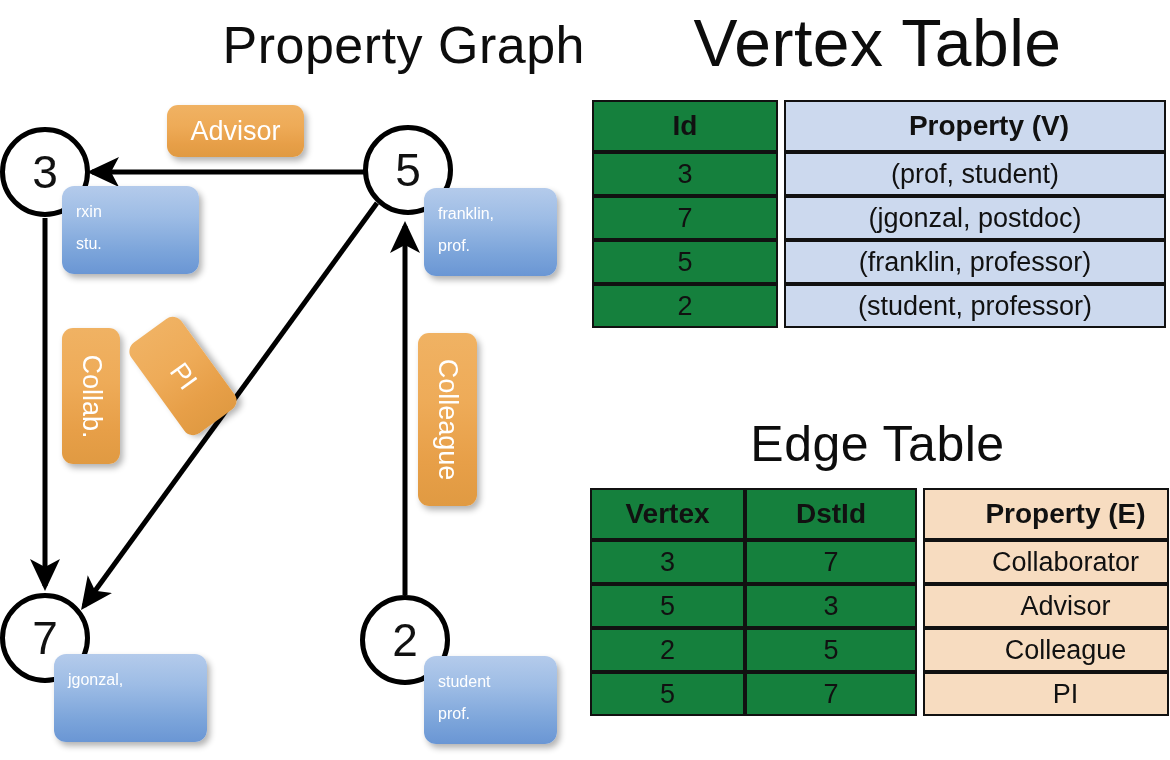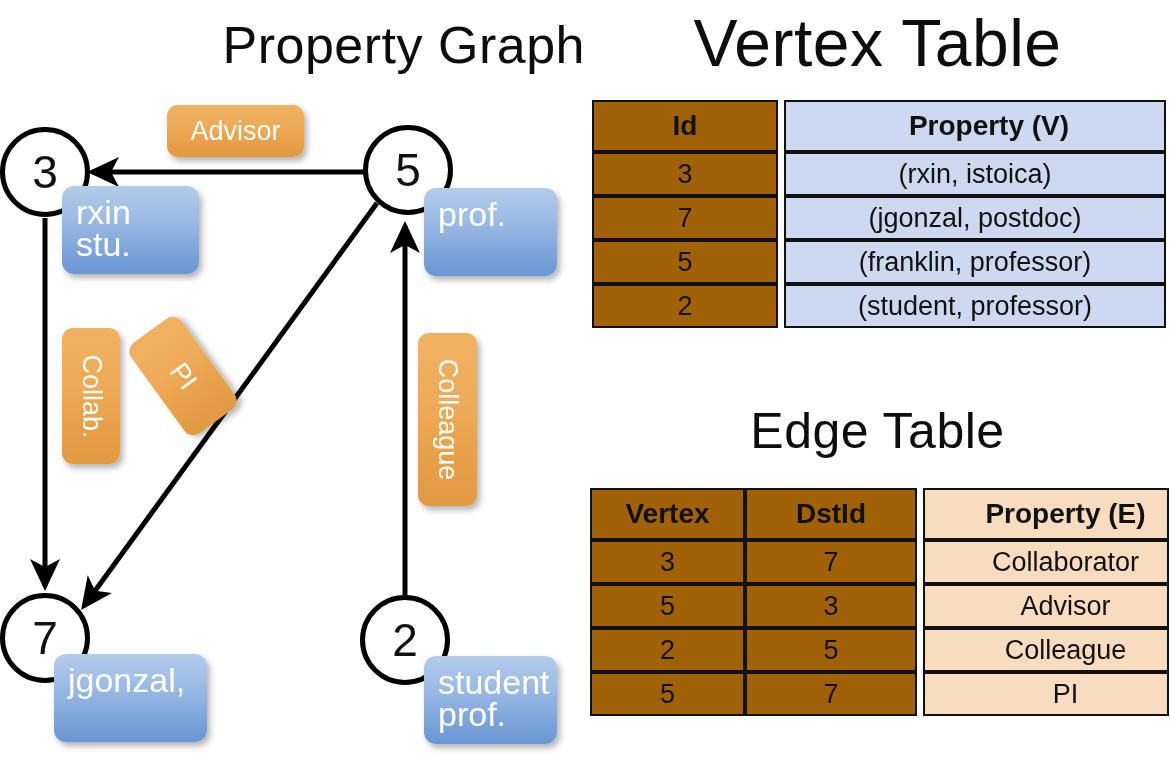--- a/index.html
+++ b/index.html
@@ -31,21 +31,21 @@
     font-size: 52px;
     line-height: 62px;
   }
   #title-vertex-table {
     left: 585px; top: 12px; width: 585px;
     text-align: center;
     font-size: 66px;
     line-height: 62px;
   }
   #title-edge-table {
-    left: 585px; top: 400px; width: 585px;
+    left: 585px; top: 413px; width: 585px;
     text-align: center;
     font-size: 50px;
     line-height: 62px;
   }
 
   
   #graph-pane {
     position: absolute;
     left: 0; top: 0; width: 585px; height: 760px;
   }
@@ -76,21 +76,21 @@
   #node-7 { left: 0px;   top: 593px; }
   #node-2 { left: 360px; top: 595px; }
 
   
   .prop-box {
     position: absolute;
     border-radius: 12px;
     background: linear-gradient(180deg, #b4cbeb 0%, #9dbce5 35%, #7ba4da 75%, #6a96d4 100%);
     box-shadow: 3px 4px 6px rgba(0,0,0,0.30);
     color: #ffffff;
-    font-size: 34px;
+    font-size: 16px;
     line-height: 32px;
     font-weight: 300;
     padding: 10px 0 12px 14px;
     box-sizing: border-box;
     z-index: 6;
     font-family: "Liberation Sans", sans-serif;
   }
   #prop-3 { left: 62px;  top: 186px; width: 137px; height: 88px; }
   #prop-5 { left: 424px; top: 188px; width: 133px; height: 88px; }
   #prop-7 { left: 54px;  top: 654px; width: 153px; height: 88px; }
@@ -149,21 +149,21 @@
     font-family: "Liberation Sans", sans-serif;
   }
   .data-table td, .data-table th {
     border: 2px solid #111;
     text-align: center;
     font-weight: 300;
     font-size: 27px;
     color: #111;
     padding: 0;
     height: 44px;
-    background: #a16207;
+    background: #15803d;
     box-sizing: border-box;
   }
   .data-table th {
     font-weight: 700;
     font-size: 28px;
     height: 52px;
   }
   .data-table .gap-col {
     border: none;
     width: 6px;
@@ -213,20 +213,21 @@
   <div class="node" id="node-3">3</div>
   <div class="node" id="node-5">5</div>
   <div class="node" id="node-7">7</div>
   <div class="node" id="node-2">2</div>
 
   <div class="prop-box" id="prop-3">
     <div>rxin</div>
     <div>stu.</div>
   </div>
   <div class="prop-box" id="prop-5">
+    <div>franklin,</div>
     <div>prof.</div>
   </div>
   <div class="prop-box" id="prop-7">
     <div>jgonzal,</div>
   </div>
   <div class="prop-box" id="prop-2">
     <div>student</div>
     <div>prof.</div>
   </div>
 
@@ -250,21 +251,21 @@
     <tr>
       <th class="col-id">Id</th>
       <td class="gap-col"></td>
       <th class="col-prop prop-cell">Property (V)</th>
     </tr>
   </thead>
   <tbody>
     <tr>
       <td class="col-id">3</td>
       <td class="gap-col"></td>
-      <td class="col-prop prop-cell">(rxin, istoica)</td>
+      <td class="col-prop prop-cell">(prof, student)</td>
     </tr>
     <tr>
       <td class="col-id">7</td>
       <td class="gap-col"></td>
       <td class="col-prop prop-cell">(jgonzal, postdoc)</td>
     </tr>
     <tr>
       <td class="col-id">5</td>
       <td class="gap-col"></td>
       <td class="col-prop prop-cell">(franklin, professor)</td>

